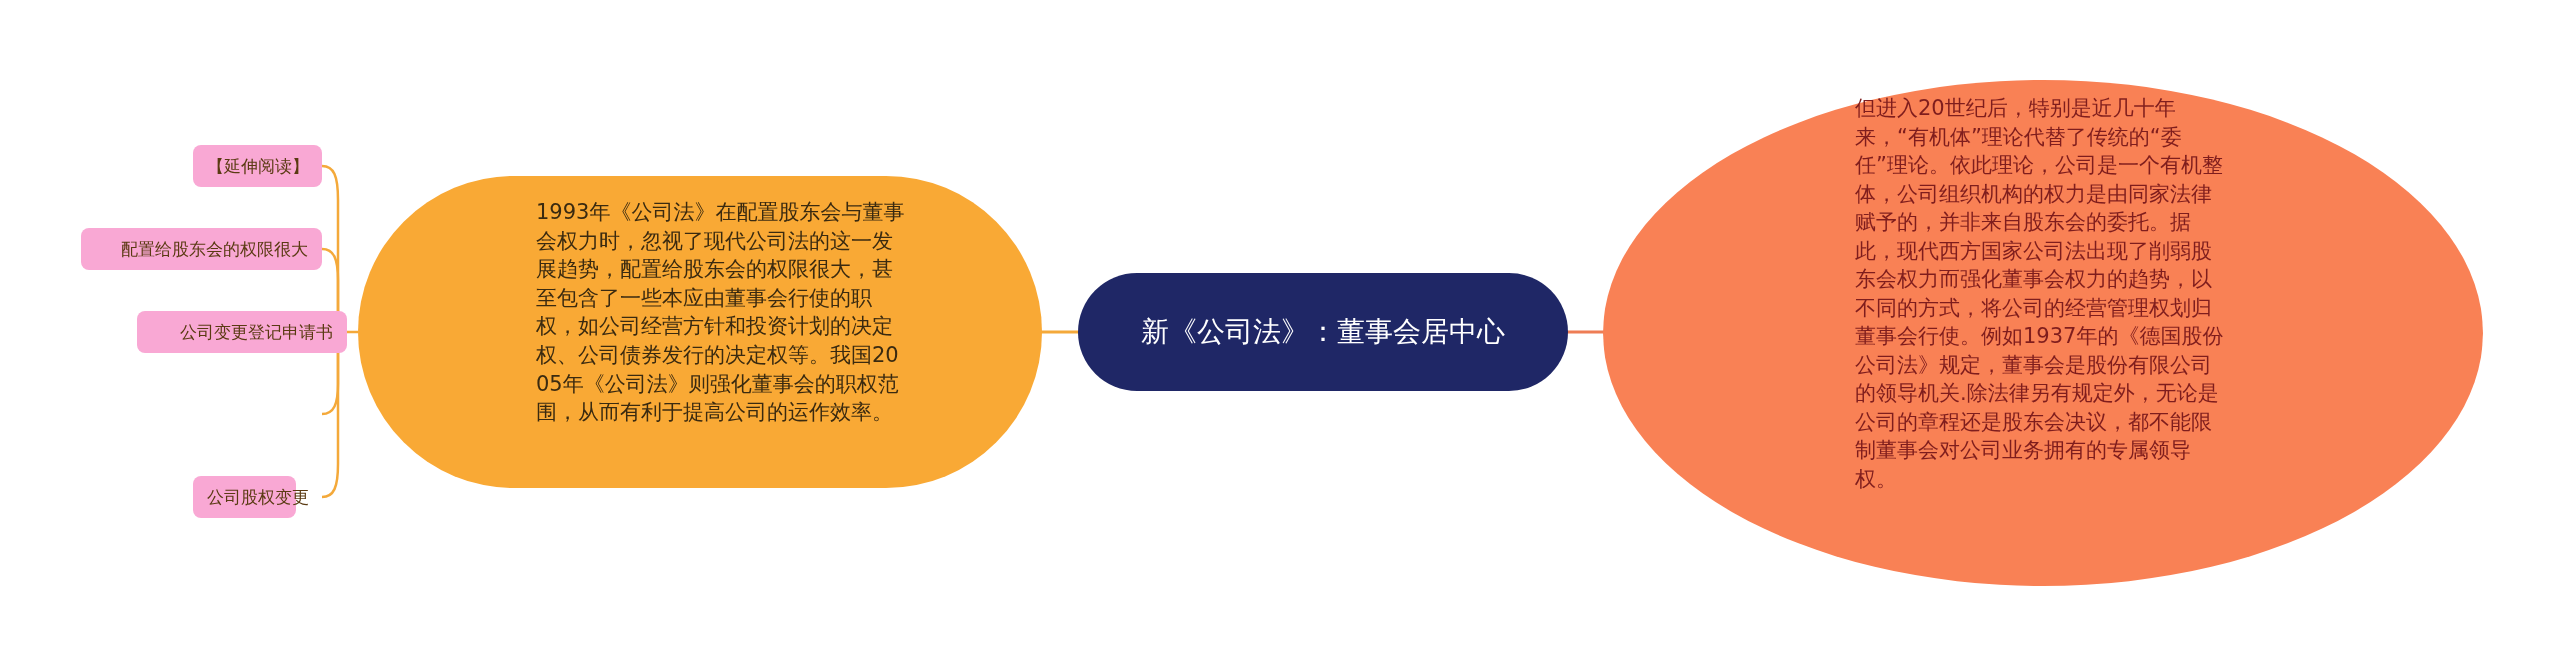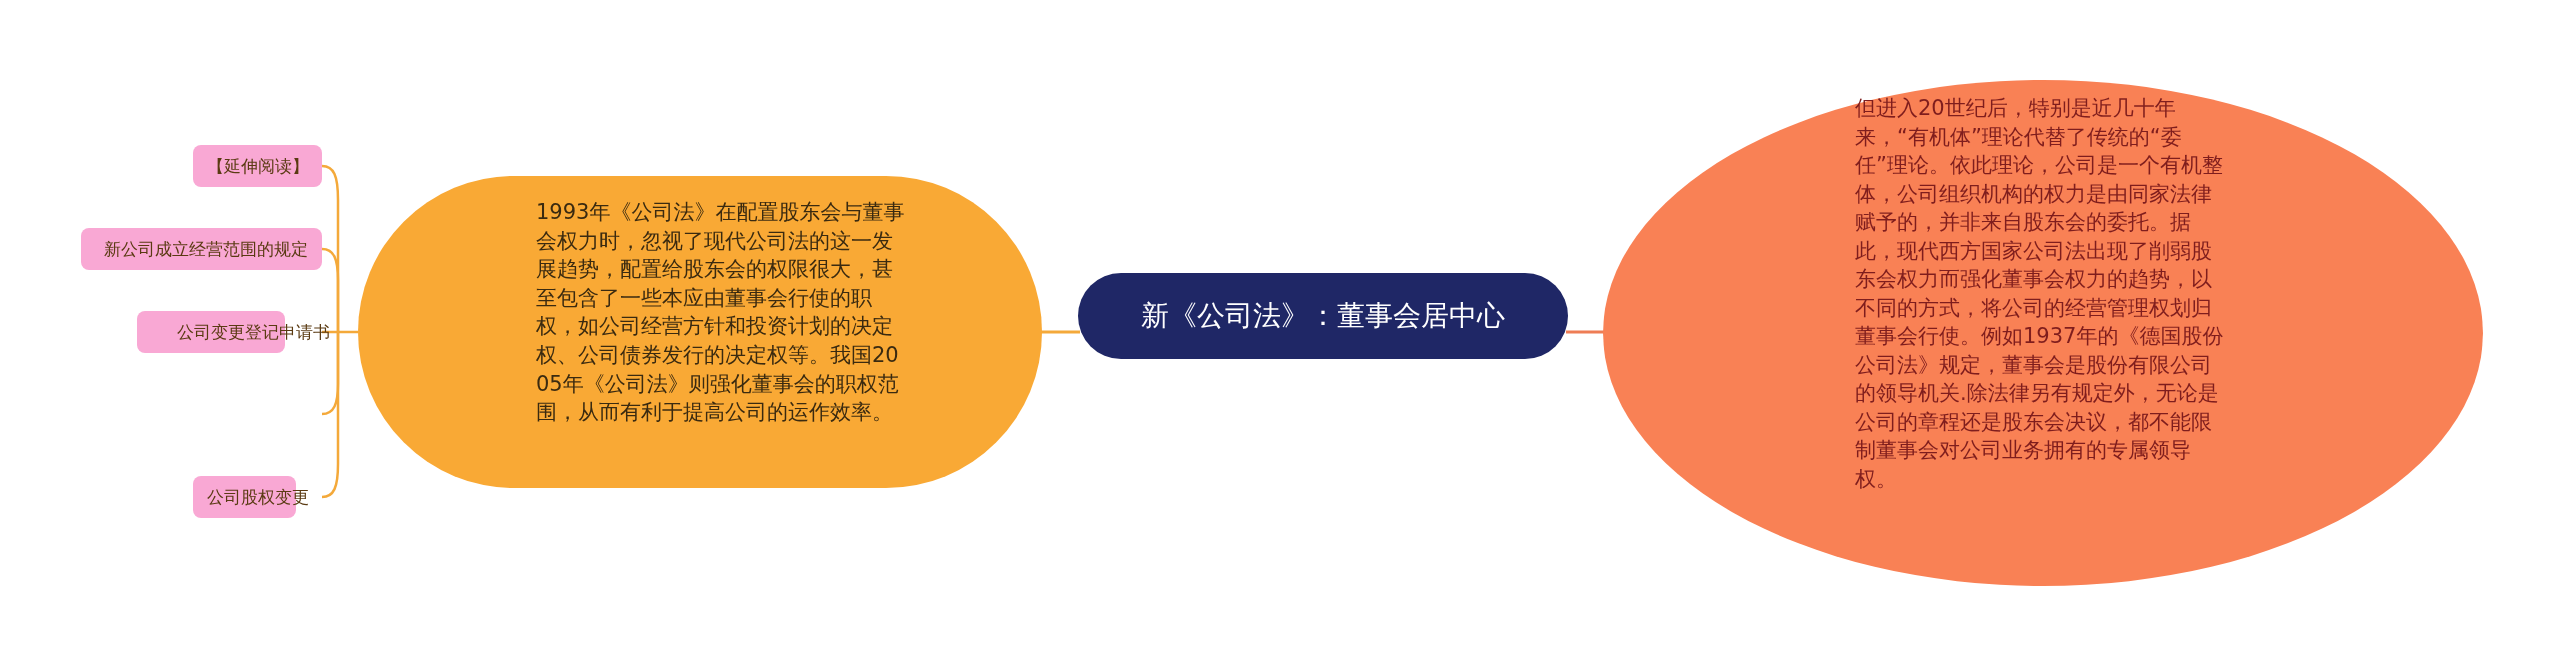--- a/index.html
+++ b/index.html
@@ -59,21 +59,21 @@
       line-height: 28.6px;
       color: #3a2a10;
       word-break: break-all;
       margin-left: 24px;
     }
     .root {
       position: absolute;
       left: 1078px;
       top: 273px;
       width: 490px;
-      height: 86px;
+      height: 118px;
       border-radius: 59px;
       background: #1f2766;
       color: #ffffff;
       box-sizing: border-box;
       display: flex;
       align-items: center;
       justify-content: center;
       text-align: center;
     }
     .root .title {
@@ -118,23 +118,23 @@
 
     <path d="M1040,332 L1080,332" stroke="#f4a93a" stroke-width="3" fill="none"></path>
 
     <path d="M1566,332 L1606,332" stroke="#ee7d55" stroke-width="3" fill="none"></path>
   </svg>
 
   <div class="leaf" style="left:193px; top:145px; width:129px;">
     <span>【延伸阅读】</span>
   </div>
   <div class="leaf" style="left:81px; top:228px; width:241px;">
-    <span>新公司成立经营范围的规定</span>
+    <span>配置给股东会的权限很大</span>
   </div>
-  <div class="leaf" style="left:137px; top:311px; width:148px;padding-left:40px;">
+  <div class="leaf" style="left:137px; top:311px; width:210px;padding-left:40px;">
     <span>公司变更登记申请书</span>
   </div>
   <div class="leaf" style="left:193px; top:476px; width:103px;">
     <span>公司股权变更</span>
   </div>
 
   <div class="branch-left">
     <div class="txt">1993年《公司法》在配置股东会与董事会权力时，忽视了现代公司法的这一发展趋势，配置给股东会的权限很大，甚至包含了一些本应由董事会行使的职权，如公司经营方针和投资计划的决定权、公司债券发行的决定权等。我国2005年《公司法》则强化董事会的职权范围，从而有利于提高公司的运作效率。</div>
   </div>
 

